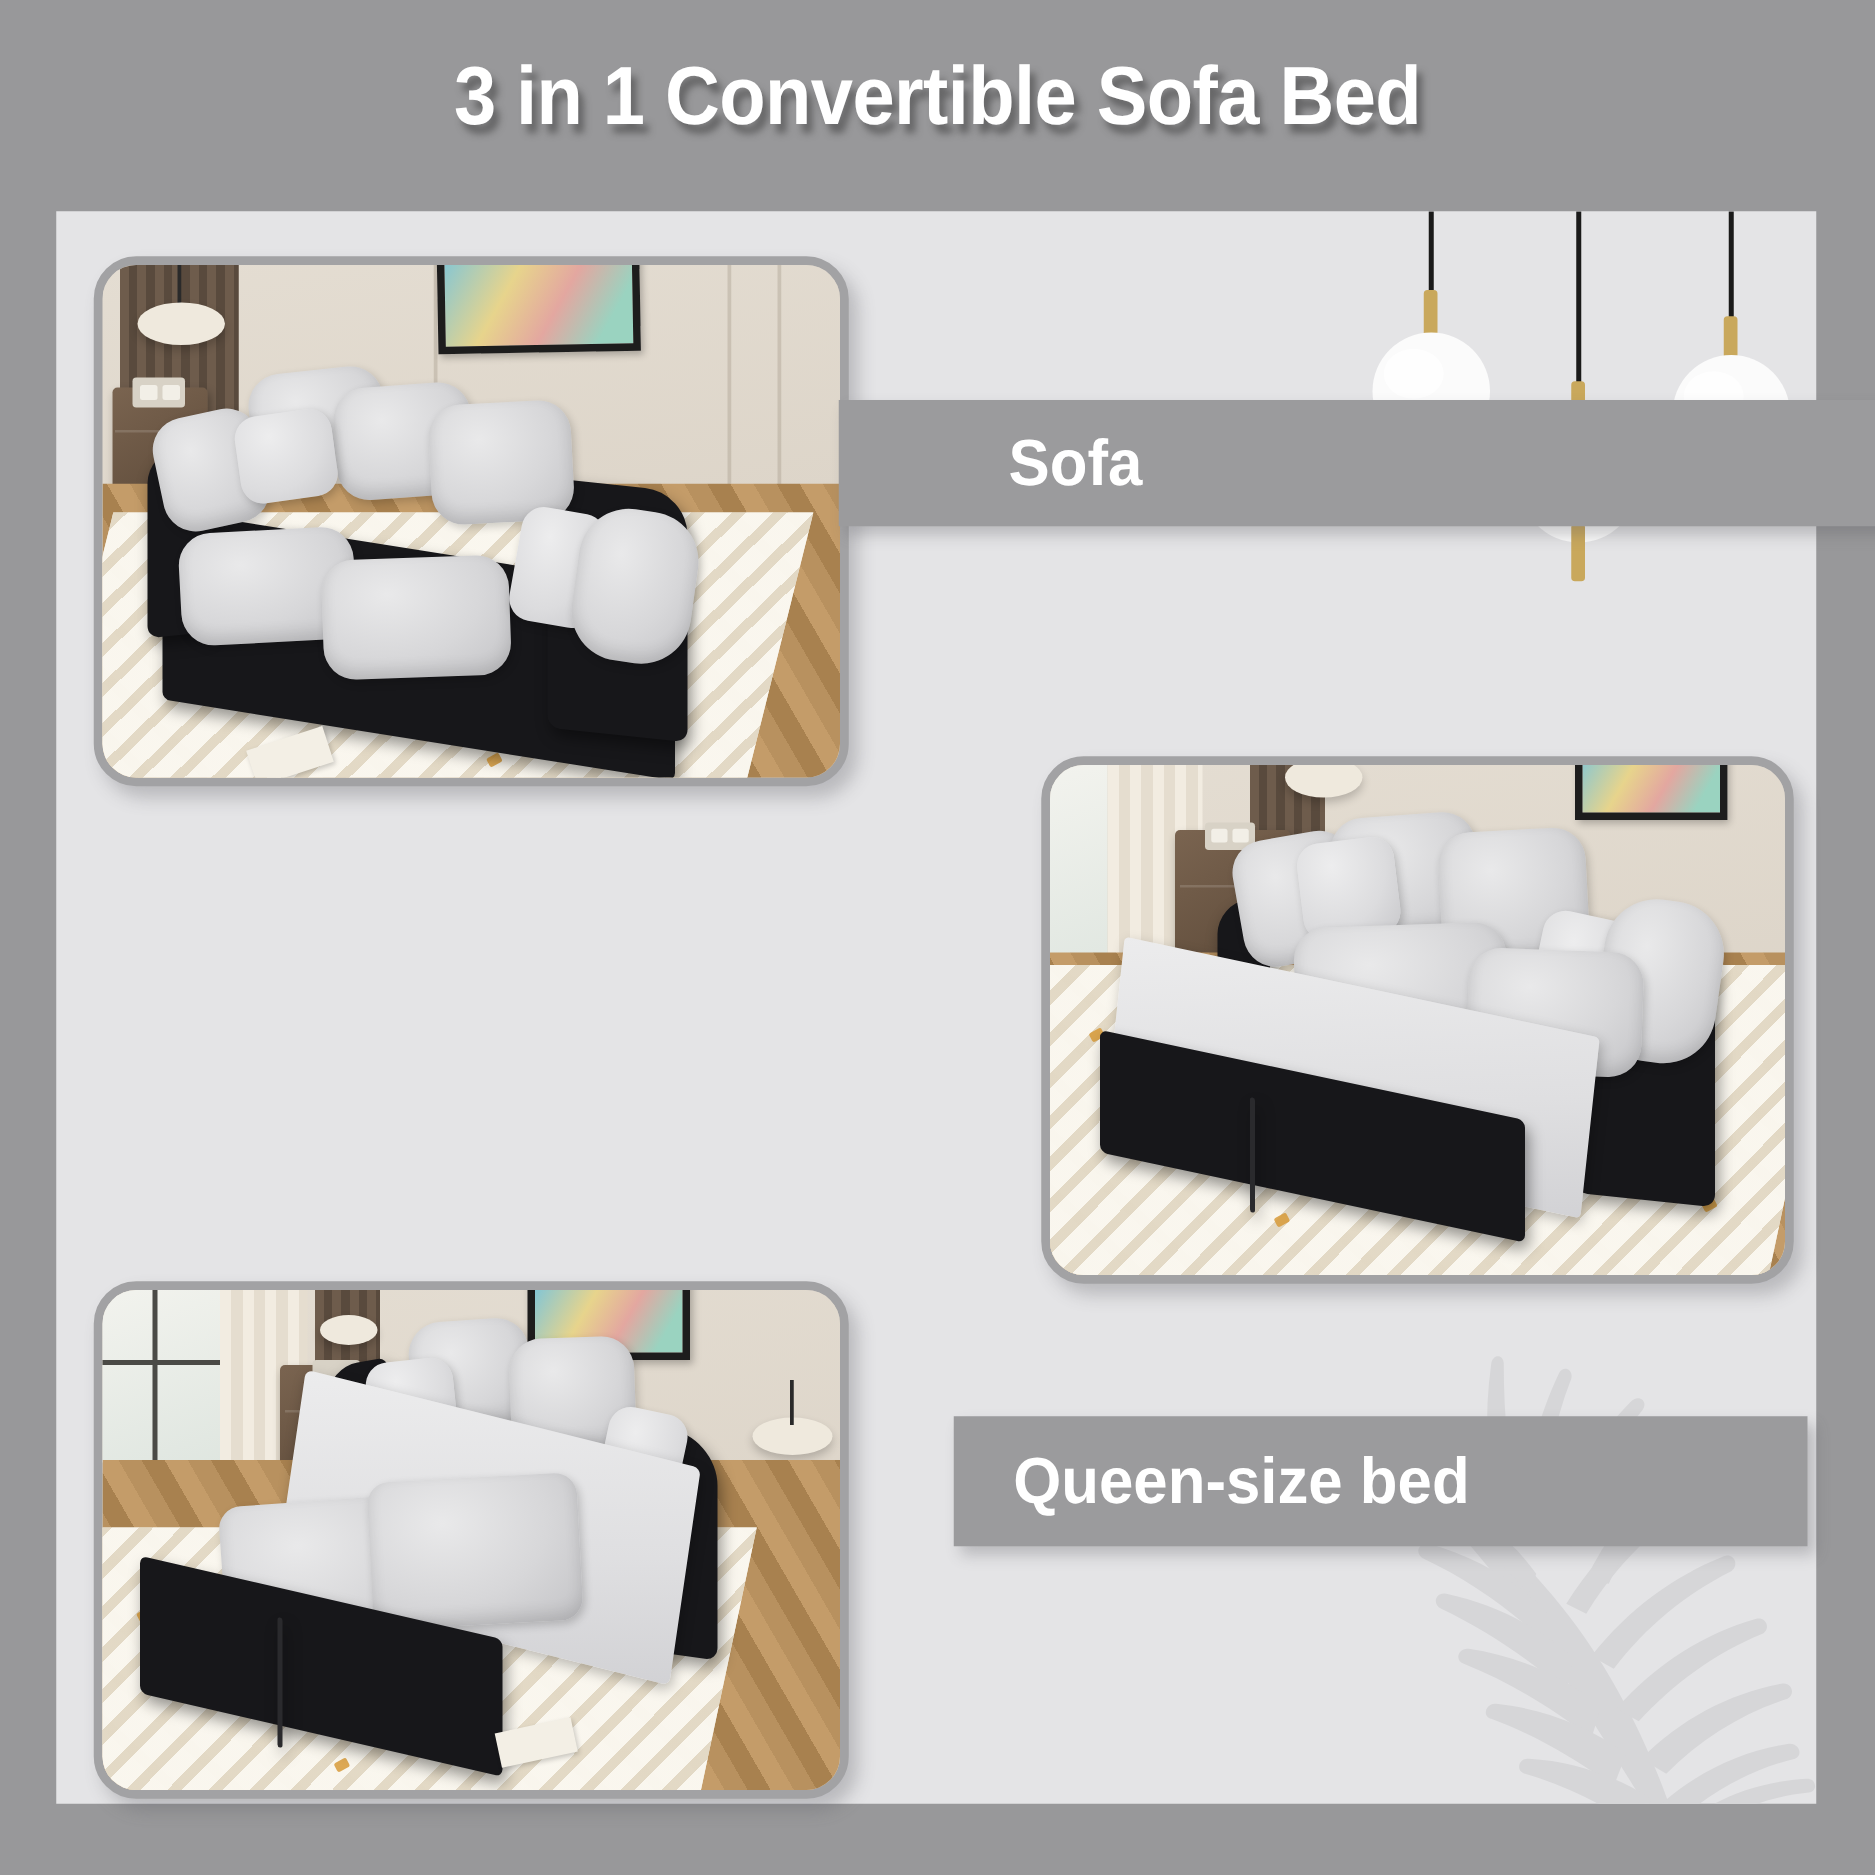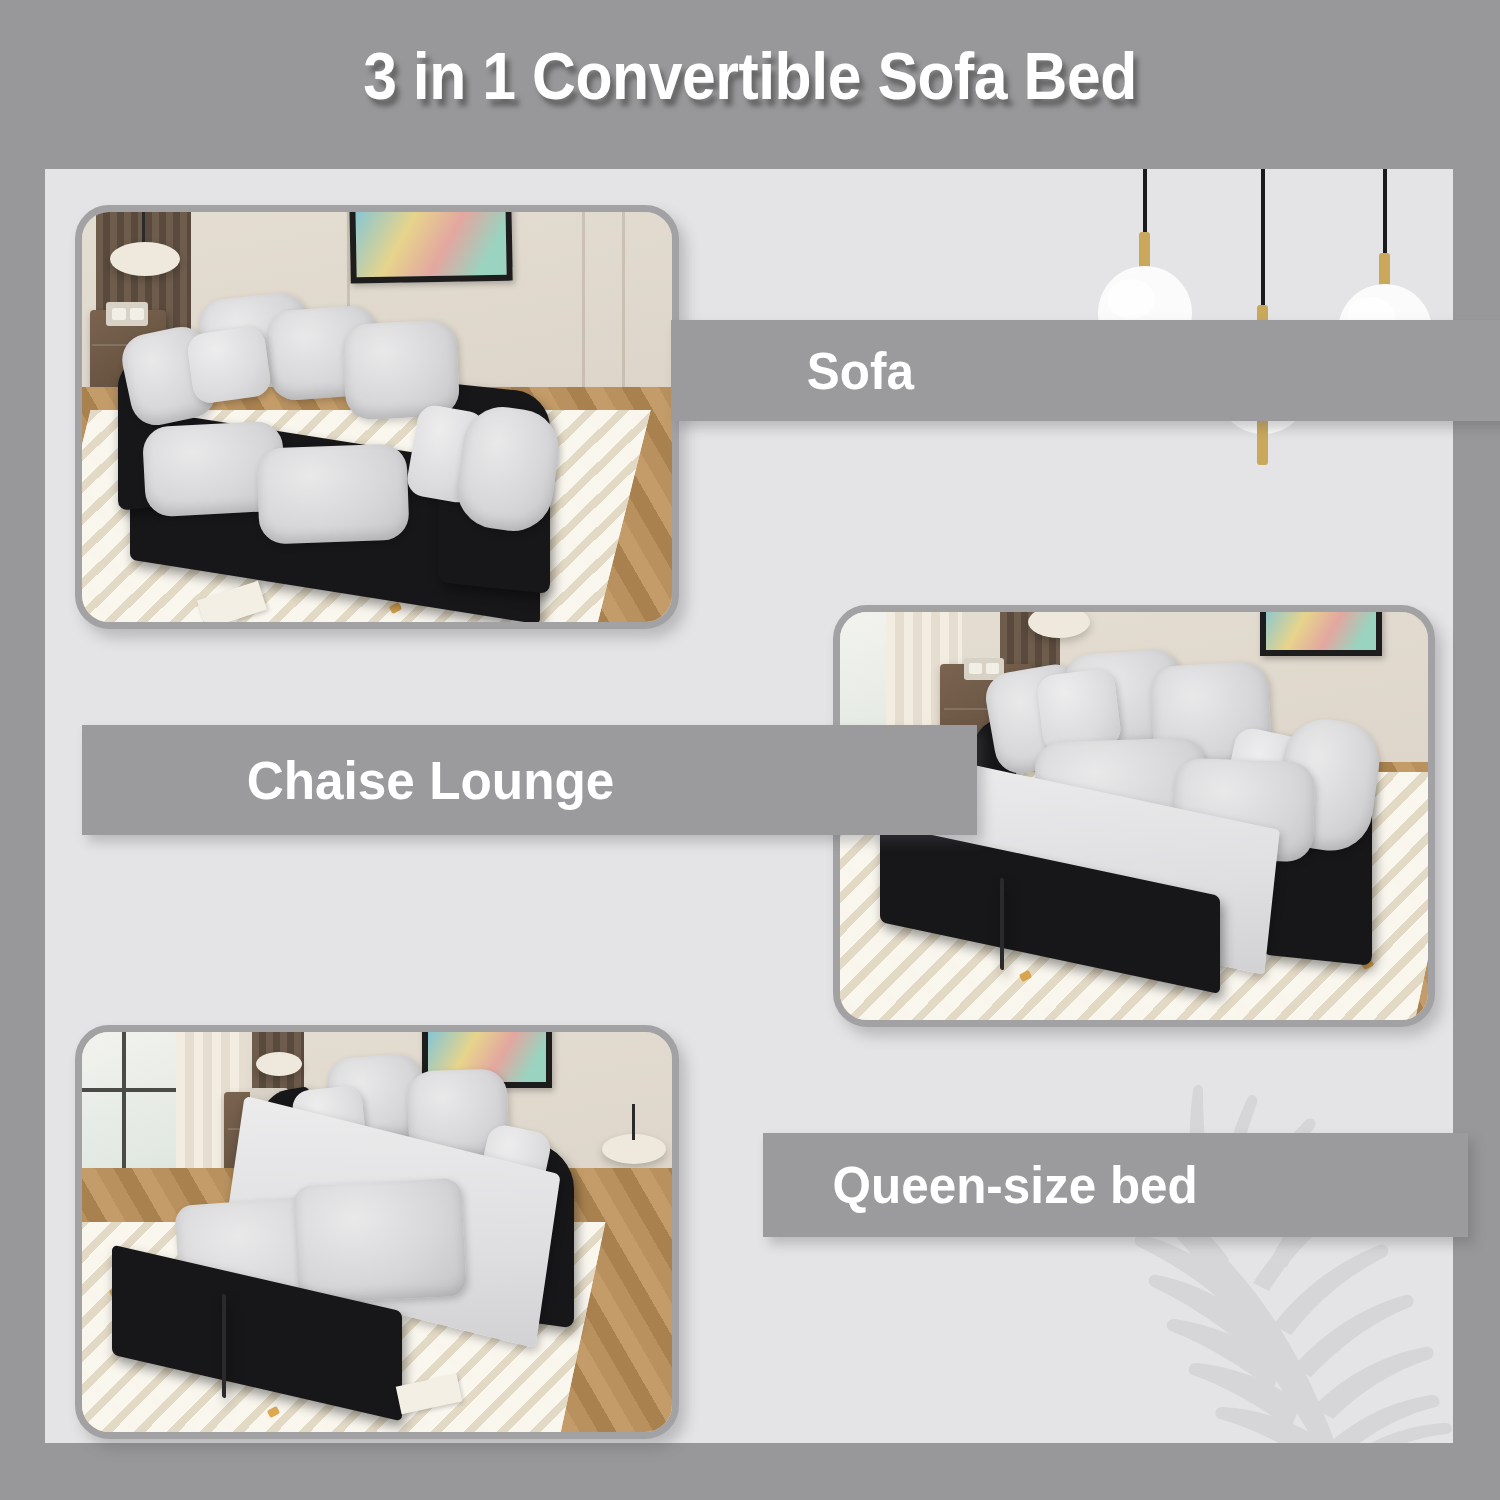--- a/index.html
+++ b/index.html
@@ -57,21 +57,21 @@
     background:#9b9b9d;
     box-shadow:6px 7px 11px rgba(90,90,95,0.30);
     display:flex;align-items:center;
     color:#ffffff;
     font-weight:bold;
     letter-spacing:0px;
   }
   .label-bar span{transform:scaleX(0.95);display:inline-block;}
   #bar-sofa  {left:671px; top:320px;  width:737px; height:101px; padding-left:133px;  font-size:52px;}
   #bar-chaise{left:82px;  top:725px;  width:740px; height:110px; padding-left:155px;  font-size:54px;}
-  #bar-bed   {left:763px; top:1133px; width:645px; height:104px; padding-left:60px;   font-size:52px;}
+  #bar-bed   {left:763px; top:1133px; width:645px; height:104px; padding-left:38px;   font-size:52px;}
 
   
   .wall{position:absolute;inset:0;background:linear-gradient(170deg,#e4ddd2 0%,#ddd5c9 55%,#d5ccbf 100%);}
   .wall-panel-line{position:absolute;width:3px;background:rgba(160,148,132,.35);}
   .picture-frame{position:absolute;border:6px solid #1d1d1d;background:linear-gradient(120deg,#7fc5d8,#e7d48c 35%,#e3a7a0 60%,#9ad3c0 85%);box-shadow:2px 3px 6px rgba(0,0,0,.25);}
   .curtain-col{position:absolute;background:repeating-linear-gradient(90deg,#6e5c4c 0 7px,#594a3d 7px 14px);}
   .floor-lamp-shade{position:absolute;background:#efe9dd;border-radius:50%;box-shadow:0 4px 8px rgba(0,0,0,.2);}
   .lamp-rod{position:absolute;width:3px;background:#2a2a2a;}
   .nightstand{position:absolute;background:linear-gradient(150deg,#7a6450,#5d4a39);border-radius:4px;box-shadow:2px 4px 8px rgba(0,0,0,.3);}
   .drawer-line{position:absolute;height:2px;background:rgba(255,255,255,.14);}
@@ -266,20 +266,17 @@
       <div class="cushion" style="left:214px;top:150px;width:168px;height:118px;transform:rotate(-3deg);border-radius:18px;"></div>
       <div class="sofa-base" style="left:30px;top:246px;width:290px;height:110px;transform:skewY(13deg);"></div>
       <div class="sofa-base" style="left:140px;top:262px;width:4px;height:104px;transform:skewY(13deg);background:#2a2a2d;"></div>
       <div class="book" style="left:316px;top:348px;width:62px;height:28px;transform:rotate(-12deg);"></div>
     </div>
   </div>
 
   <div class="label-bar" id="bar-sofa">
     <span>Sofa</span>
   </div>
-  <div class="label-bar" id="bar-chaise">
-    <span>Chaise Lounge</span>
-  </div>
   <div class="label-bar" id="bar-bed">
     <span>Queen-size bed</span>
   </div>
 
 </div>
 
 </body></html>

